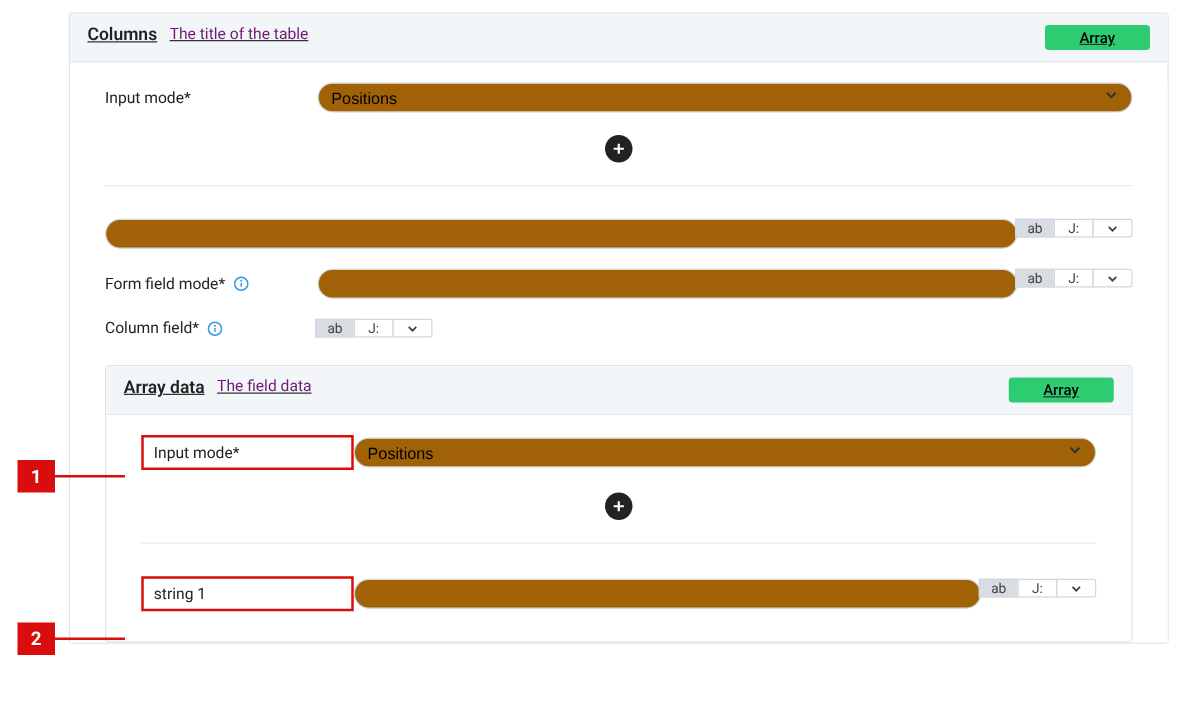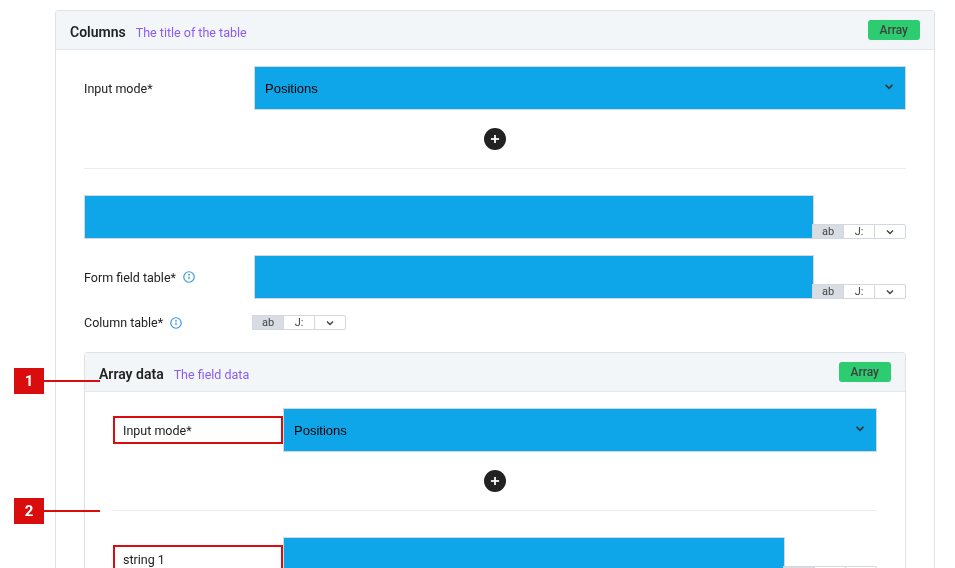--- a/index.html
+++ b/index.html
@@ -16,42 +16,43 @@
     position: absolute;
     left: 55px;
     top: 10px;
     width: 880px;
     border: 1px solid #dfe3e8;
     border-radius: 3px;
     background: #fff;
   }
   .section-header {
     display: flex;
-    align-items: flex-end;
+    align-items: flex-start;
     padding: 9px 14px;
     background: #f2f6f9;
     border-bottom: 1px solid #e3e8ec;
+    text-decoration: underline;
   }
   .section-header .title {
     font-weight: 600;
     color: #222;
     font-size: 14px;
   }
   .section-header .subtitle {
     margin-left: 10px;
     font-size: 12.5px;
-    color: #8b5cf6;
+    color: #701a75;
   }
   .badge {
     margin-left: auto;
     background: #2ecc71;
-    color: #404040;
+    color: #000000;
     font-size: 12px;
     font-weight: 500;
-    padding: 3px 12px;
+    padding: 3px 28px;
     border-radius: 3px;
   }
   .body {
     padding: 0 0 0 0;
     background: #fff;
   }
   .form-row {
     display: flex;
     align-items: center;
     padding: 0 28px;
@@ -67,30 +68,30 @@
   }
   .info-icon {
     display: inline-flex;
     width: 14px;
     height: 14px;
     color: #3498db;
   }
   .input-group {
     flex: 1;
     display: flex;
-    align-items: flex-end;
+    align-items: flex-start;
   }
   .text-input, .select-input {
     flex: 1;
     border: 1px solid #d2d8dd;
-    border-radius: 0;
-    height: 44px;
+    border-radius: 12px;
+    height: 24px;
     padding: 0 10px;
     font-size: 13px;
-    background: #0ea5e9;
+    background: #a16207;
     outline: none;
   }
   .select-wrap {
     flex: 1;
     position: relative;
     display: flex;
   }
   .select-wrap .text-input { padding-right: 30px; }
   .select-caret {
     position: absolute;
@@ -237,21 +238,21 @@
             <svg width="12" height="12" viewBox="0 0 24 24" fill="none" stroke="currentColor" stroke-width="3">
                 <polyline points="6 9 12 15 18 9"></polyline>
               </svg>
           </div>
         </div>
       </div>
     </div>
 
     <div class="form-row">
       <div class="form-label">
-        <span>Form field table*</span>
+        <span>Form field mode*</span>
         <span class="info-icon">
           <svg width="14" height="14" viewBox="0 0 24 24" fill="none" stroke="currentColor" stroke-width="2">
               <circle cx="12" cy="12" r="9"></circle>
               <line x1="12" y1="11" x2="12" y2="16"></line>
               <circle cx="12" cy="8" r="0.5" fill="currentColor"></circle>
             </svg>
         </span>
       </div>
       <div class="input-group">
         <input class="text-input" value="" style="">
@@ -262,21 +263,21 @@
             <svg width="12" height="12" viewBox="0 0 24 24" fill="none" stroke="currentColor" stroke-width="3">
                 <polyline points="6 9 12 15 18 9"></polyline>
               </svg>
           </div>
         </div>
       </div>
     </div>
 
     <div class="form-row">
       <div class="form-label">
-        <span>Column table*</span>
+        <span>Column field*</span>
         <span class="info-icon">
           <svg width="14" height="14" viewBox="0 0 24 24" fill="none" stroke="currentColor" stroke-width="2">
               <circle cx="12" cy="12" r="9"></circle>
               <line x1="12" y1="11" x2="12" y2="16"></line>
               <circle cx="12" cy="8" r="0.5" fill="currentColor"></circle>
             </svg>
         </span>
       </div>
       <div class="input-group">
         <div class="input-ctrls">

